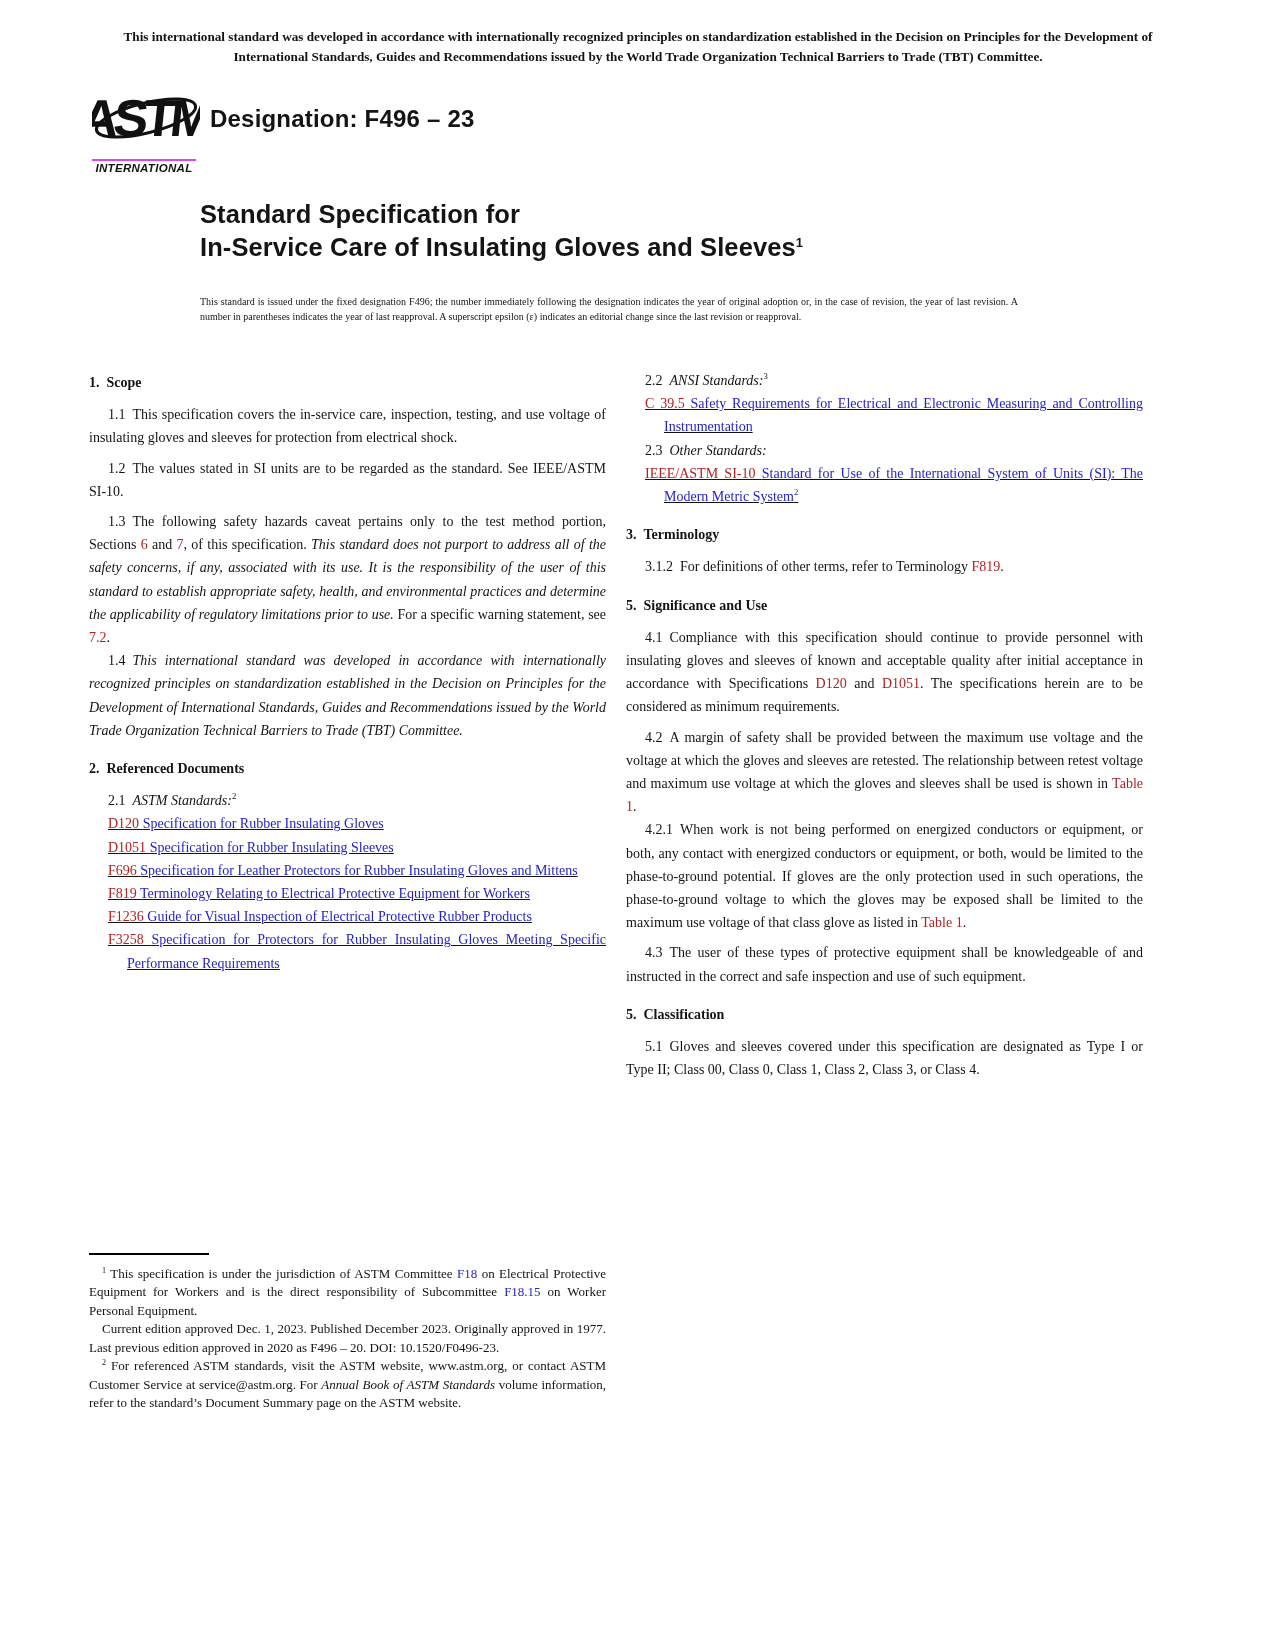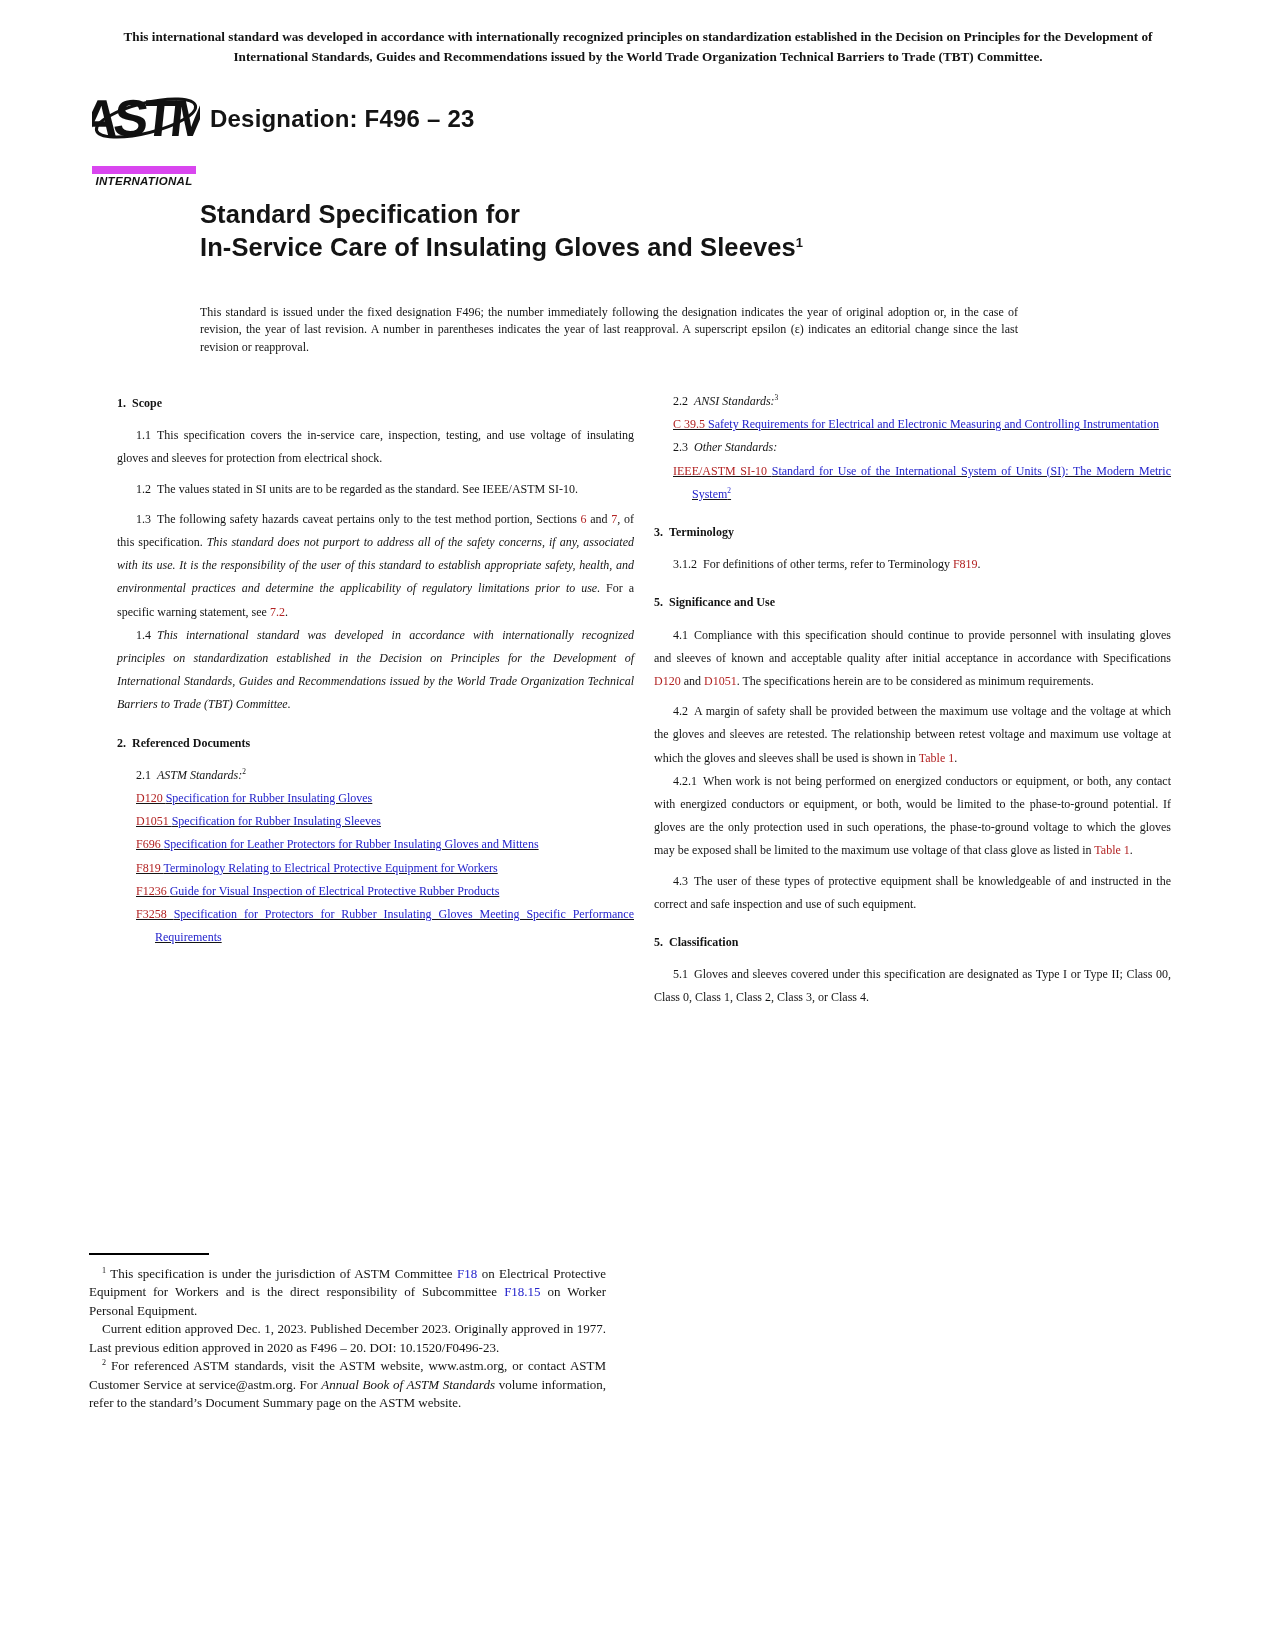--- a/index.html
+++ b/index.html
@@ -6,35 +6,35 @@
   html,body { margin:0; padding:0; background:#fff; }
   .page { position:relative; width:1275px; height:1428px; background:#fff;
           font-family:"Liberation Serif", serif; color:var(--ink); overflow:hidden; }
 
   .top-note { position:absolute; top:27px; left:88px; width:1100px; text-align:center;
               font-size:13.2px; font-weight:bold; line-height:1.5; }
 
   .logo { position:absolute; left:92px; top:80px; width:112px; }
   .logo svg { display:block; }
   .logo-intl { font-family:"Liberation Sans", sans-serif; font-weight:bold; font-style:italic;
-               font-size:11.5px; letter-spacing:.3px; margin-top:8px; border-top:8px solid #d946ef;
+               font-size:11.5px; letter-spacing:.3px; margin-top:1px; border-top:2px solid #d946ef;
                padding-top:1px; width:104px; text-align:center; }
 
   .designation { position:absolute; left:210px; top:97px; font-family:"Liberation Sans", sans-serif;
                  font-weight:bold; font-size:24px; letter-spacing:.2px;margin-top:8px; }
 
   .title { position:absolute; left:200px; top:198px; font-family:Liberation Sans, sans-serif;
            font-weight:bold; font-size:25.5px; line-height:1.28; letter-spacing:.1px; }
   .title sup { font-size:13px; vertical-align:super; }
 
-  .issued { position:absolute; left:200px; top:304px; width:818px; font-size:12px;
+  .issued { position:absolute; left:200px; top:295px; width:818px; font-size:10px;
             line-height:1.45; text-align:justify; }
 
-  .col { position:absolute; top:390px; width:517px; font-size:12px; line-height:23.2px;
-         text-align:justify;margin-left:28px; }
+  .col { position:absolute; top:369px; width:517px; font-size:14px; line-height:23.2px;
+         text-align:justify; }
   .col-left  { left:89px; }
   .col-right { left:626px; }
 
   .h { font-weight:bold; margin:15px 0 9px 0; text-align:left; }
   .h.first { margin-top:2px; }
   .p { margin:0; text-indent:19px; }
   .p.gap { margin-top:7px; }
   .ref { margin:0; padding-left:38px; text-indent:-19px;text-decoration:underline; }
 
   .seg.italic { font-style:italic; }

